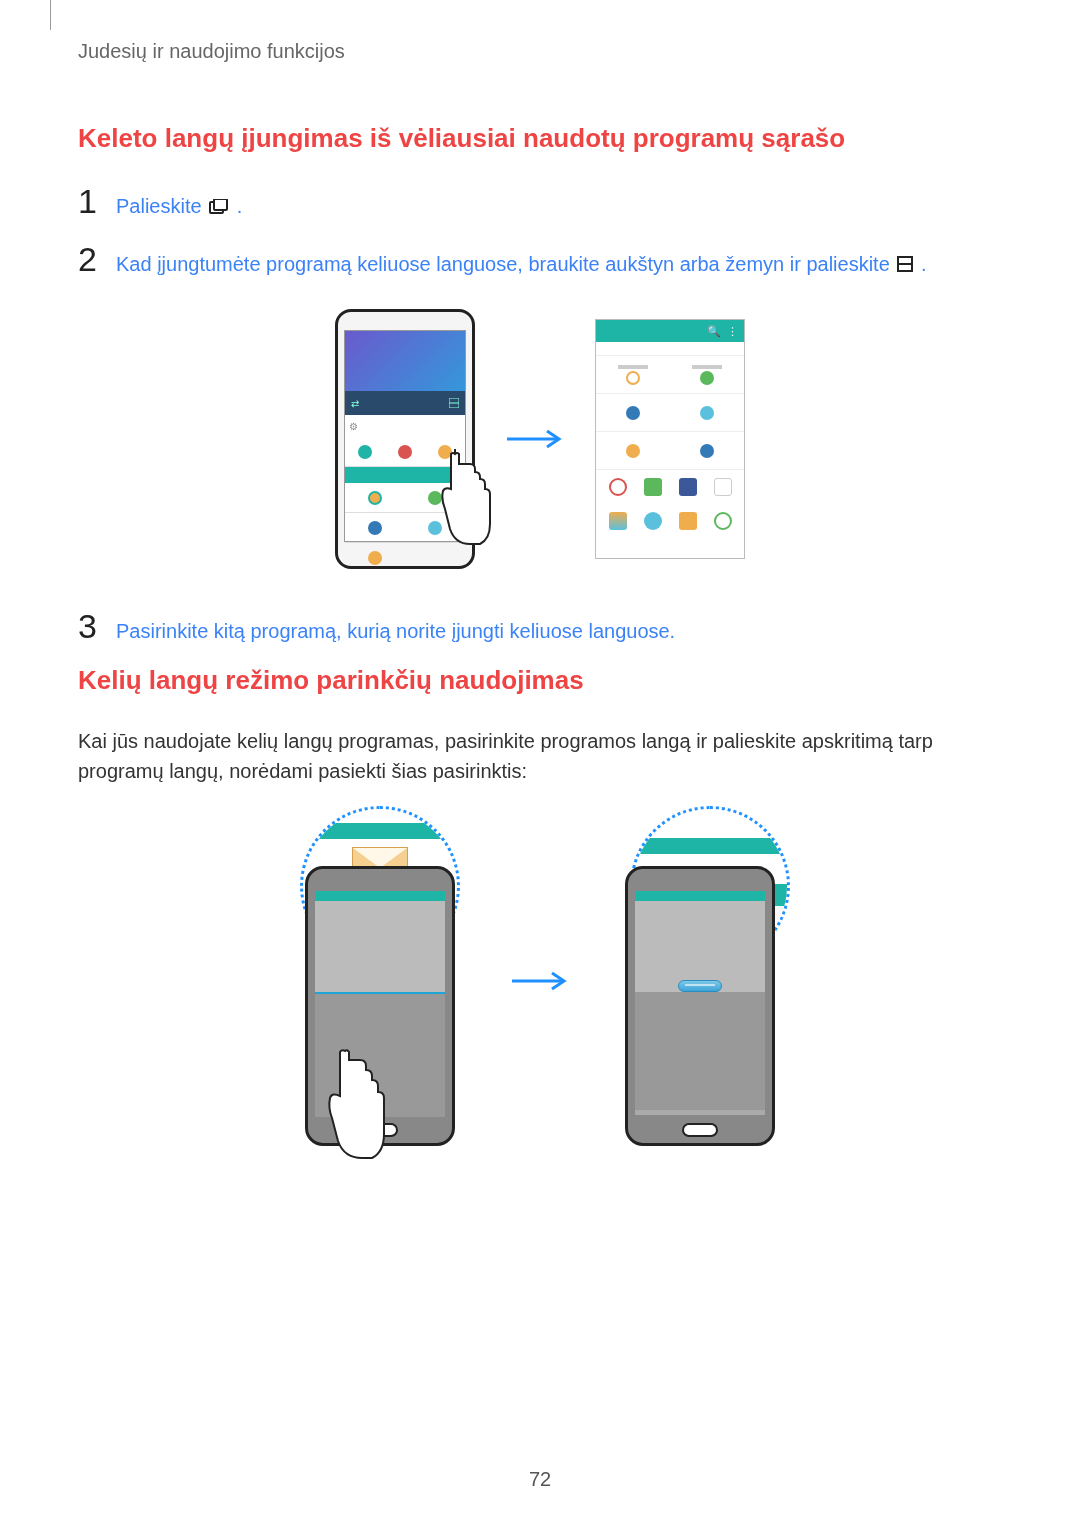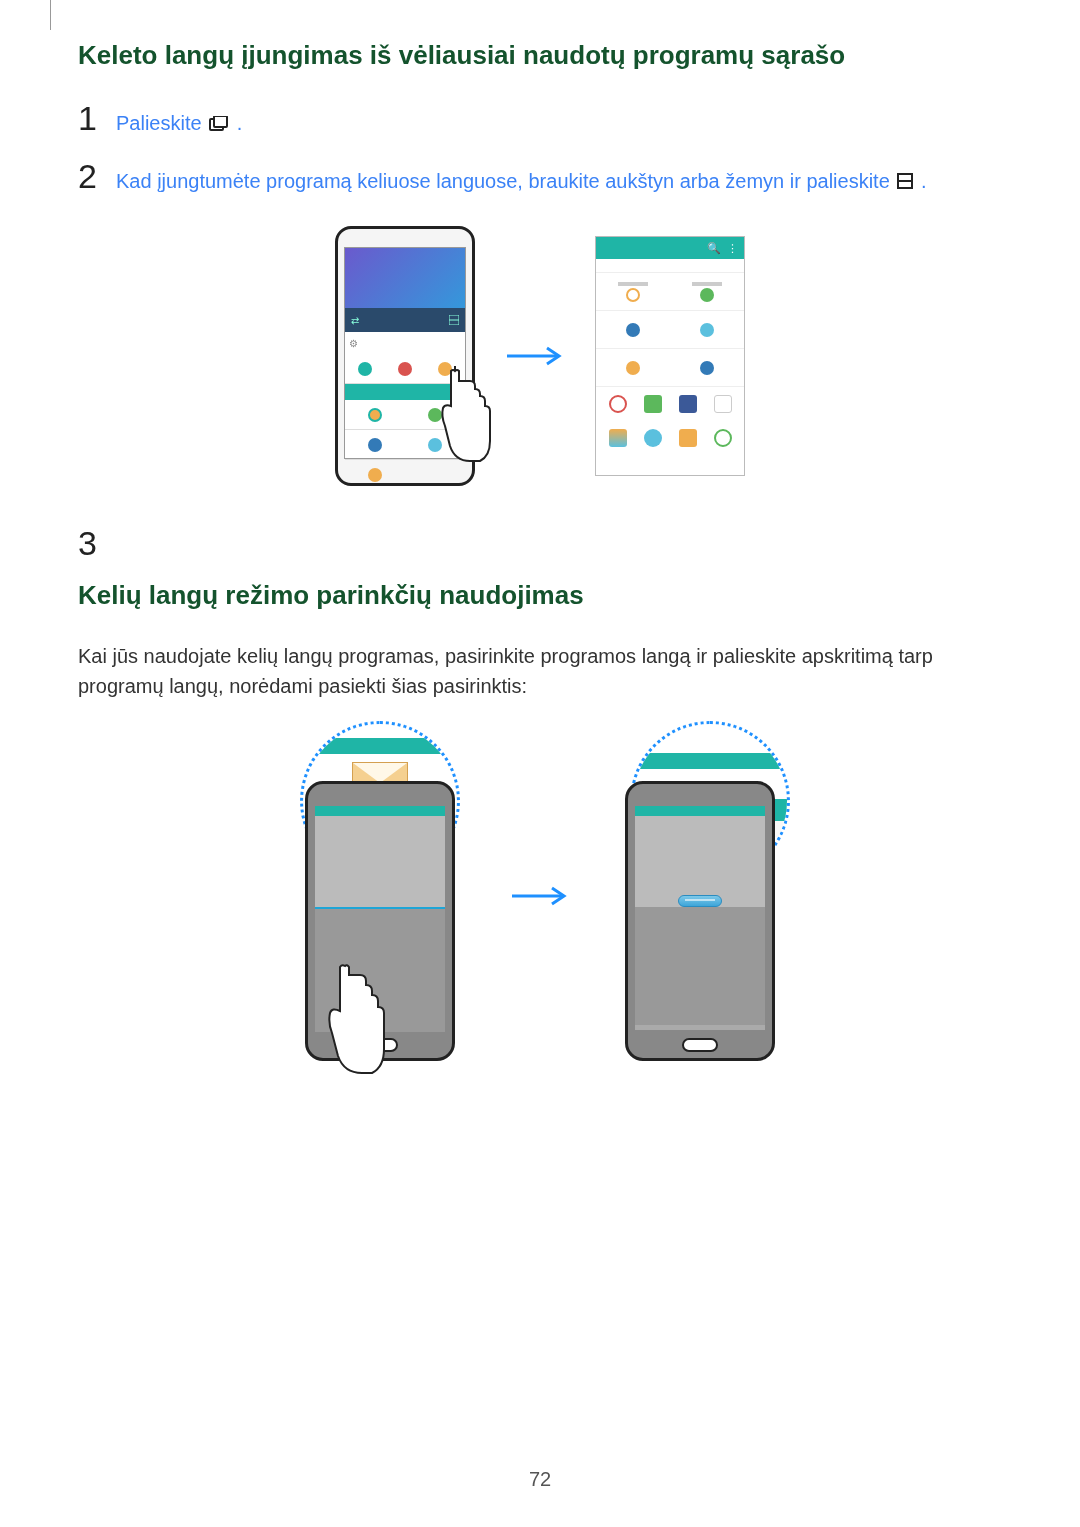--- a/index.html
+++ b/index.html
@@ -24,21 +24,21 @@
     }
     .breadcrumb {
       font-size: 20px;
       color: #666;
       margin-bottom: 60px;
       font-weight: 400;
     }
     .heading {
       font-size: 26px;
       font-weight: 700;
-      color: #14532d;
+      color: #ef4444;
       margin-bottom: 30px;
     }
     .step {
       display: flex;
       align-items: baseline;
       margin-bottom: 20px;
     }
     .step-num {
       font-size: 34px;
       font-weight: 400;
@@ -298,20 +298,21 @@
       margin: 0 2px;
     }
 
   </style>
 </head>
 <body>
 
 <div class="left-margin"></div>
 
 <div class="content">
+  <div class="breadcrumb">Judesių ir naudojimo funkcijos</div>
 
   <h2 class="heading">Keleto langų įjungimas iš vėliausiai naudotų programų sąrašo</h2>
 
   <div class="step">
     <div class="step-num">1</div>
     <div class="step-text">
       <span>Palieskite </span>
       <span class="inline-icon">
         <svg width="20" height="16" viewBox="0 0 20 16">
             <rect x="1" y="3" width="13" height="11" rx="1" fill="none" stroke="#222" stroke-width="2"></rect>
@@ -443,20 +444,21 @@
         <div class="sq-icon" style="background:linear-gradient(#f0ad4e,#5bc0de)"></div>
         <div class="sq-icon" style="background:#5bc0de;border-radius:50%"></div>
         <div class="sq-icon" style="background:#f0ad4e"></div>
         <div class="sq-icon" style="background:#fff;border:2px solid #5cb85c;border-radius:50%"></div>
       </div>
     </div>
   </div>
 
   <div class="step">
     <div class="step-num">3</div>
+    <div class="step-text">Pasirinkite kitą programą, kurią norite įjungti keliuose languose.</div>
   </div>
 
   <h2 class="heading" style="margin-top:18px">Kelių langų režimo parinkčių naudojimas</h2>
 
   <div class="step-text-para">Kai jūs naudojate kelių langų programas, pasirinkite programos langą ir palieskite apskritimą tarp programų langų, norėdami pasiekti šias pasirinktis:</div>
 
   <div class="figure-row2">
     <div class="phone-outer">
       <div class="callout-circle">
         <div class="callout-inner">

